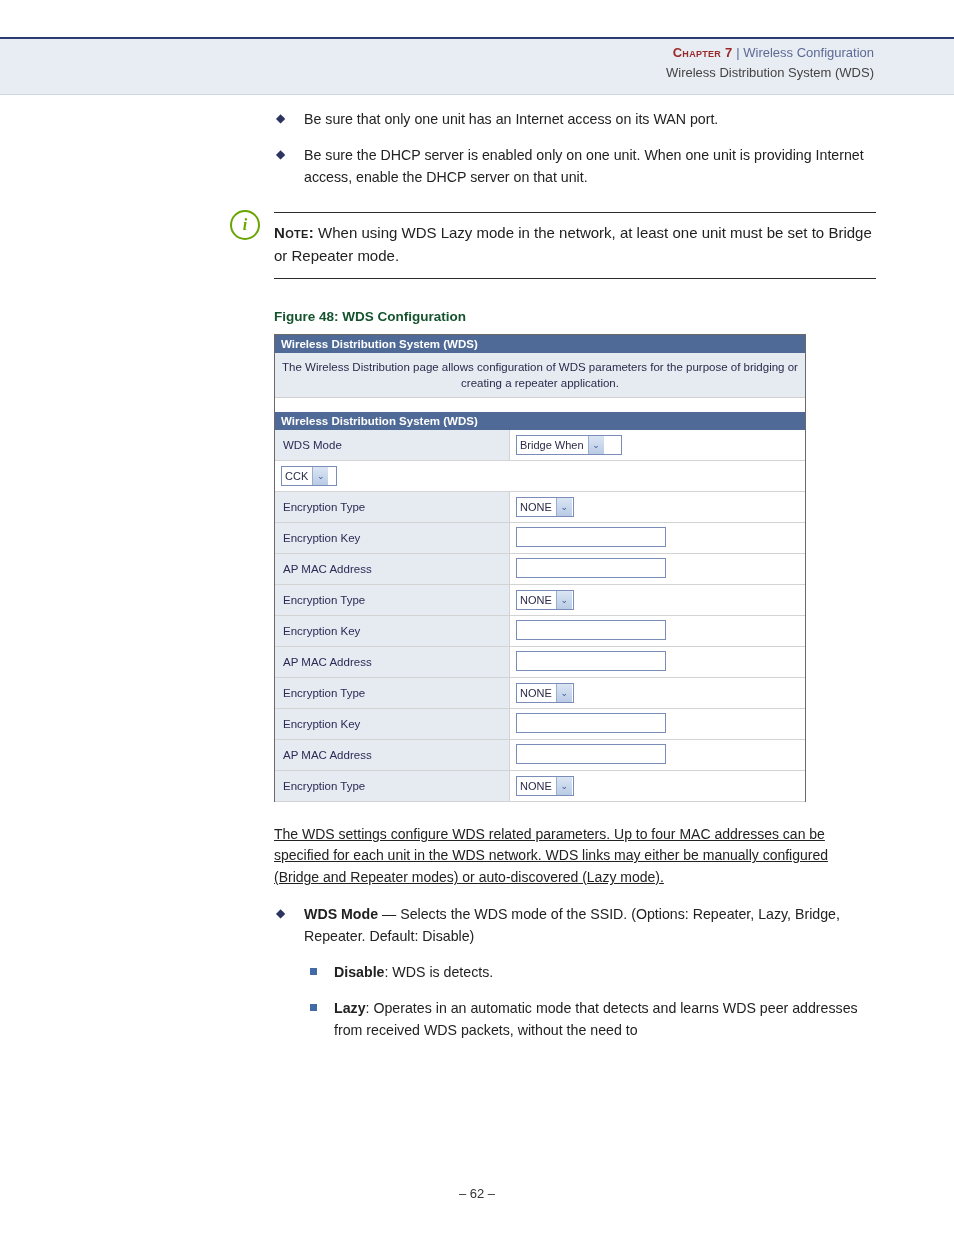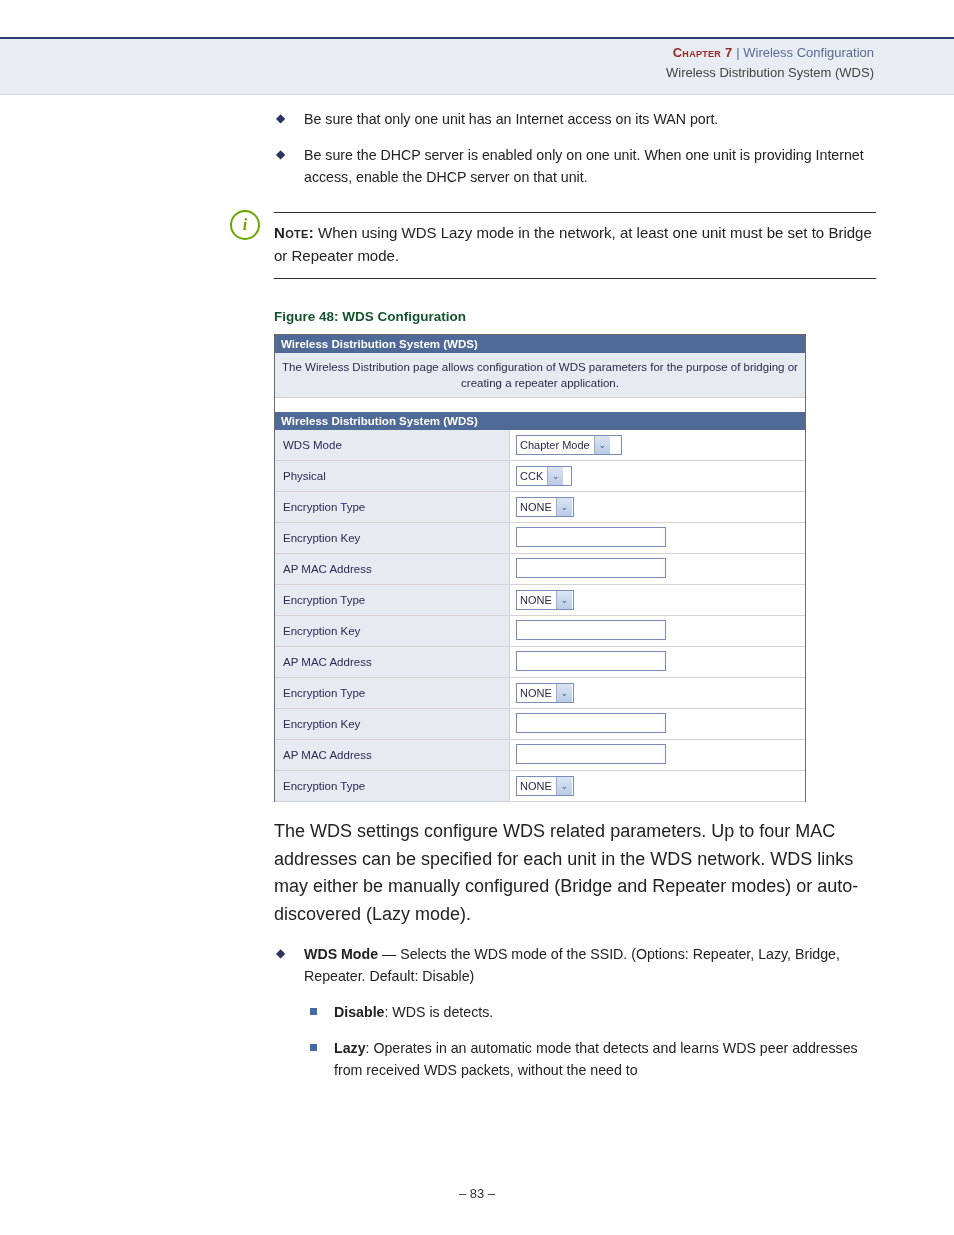--- a/index.html
+++ b/index.html
@@ -194,23 +194,24 @@
   }
   .pseudo-text {
     display: inline-block;
     border: 1px solid #7a8db8;
     background: #fff;
     width: 148px;
     height: 18px;
   }
 
   .para {
-    font-size: 18px;
-    line-height: 1.55;
-    margin: 16px 0 14px 0;
+    font-size: 14px;
+    line-height: 1.55;
+    margin: 22px 0 14px 0;
+    text-decoration: underline;
   }
 
   .pagenum {
     position: absolute;
     bottom: 34px;
     left: 0;
     width: 100%;
     text-align: center;
     font-size: 13px;
     color: #333;
@@ -248,26 +249,25 @@
 
     <div class="figure">
       <div class="fig-header">Wireless Distribution System (WDS)</div>
       <div class="fig-desc">The Wireless Distribution page allows configuration of WDS parameters for the purpose of bridging or creating a repeater application.</div>
       <div class="fig-gap"></div>
       <div class="fig-section">Wireless Distribution System (WDS)</div>
       <div id="fig-rows">
           <div class="fig-row">
             <div class="lbl">WDS Mode</div>
             <div class="val"><span class="pseudo-select" style="width: 104px;">
-                <span class="txt">Chapter Mode</span>
-                <span class="arrow">⌄</span>
-              </span></div>
-          </div>
-          <div class="fig-row">
-            <div class="lbl">Physical</div>
+                <span class="txt">Bridge When</span>
+                <span class="arrow">⌄</span>
+              </span></div>
+          </div>
+          <div class="fig-row">
             <div class="val"><span class="pseudo-select" style="width: 54px;">
                 <span class="txt">CCK</span>
                 <span class="arrow">⌄</span>
               </span></div>
           </div>
           <div class="fig-row">
             <div class="lbl">Encryption Type</div>
             <div class="val"><span class="pseudo-select" style="width: 56px;">
                 <span class="txt">NONE</span>
                 <span class="arrow">⌄</span>
@@ -333,15 +333,15 @@
       <li>
         <b>Disable</b><span>: WDS is detects.</span>
       </li>
       <li>
         <b>Lazy</b><span>: Operates in an automatic mode that detects and learns WDS peer addresses from received WDS packets, without the need to</span>
       </li>
     </ul>
 
   </div>
 
-  <div class="pagenum">– 83 –</div>
+  <div class="pagenum">– 62 –</div>
 
 </div>
 
 </body></html>

